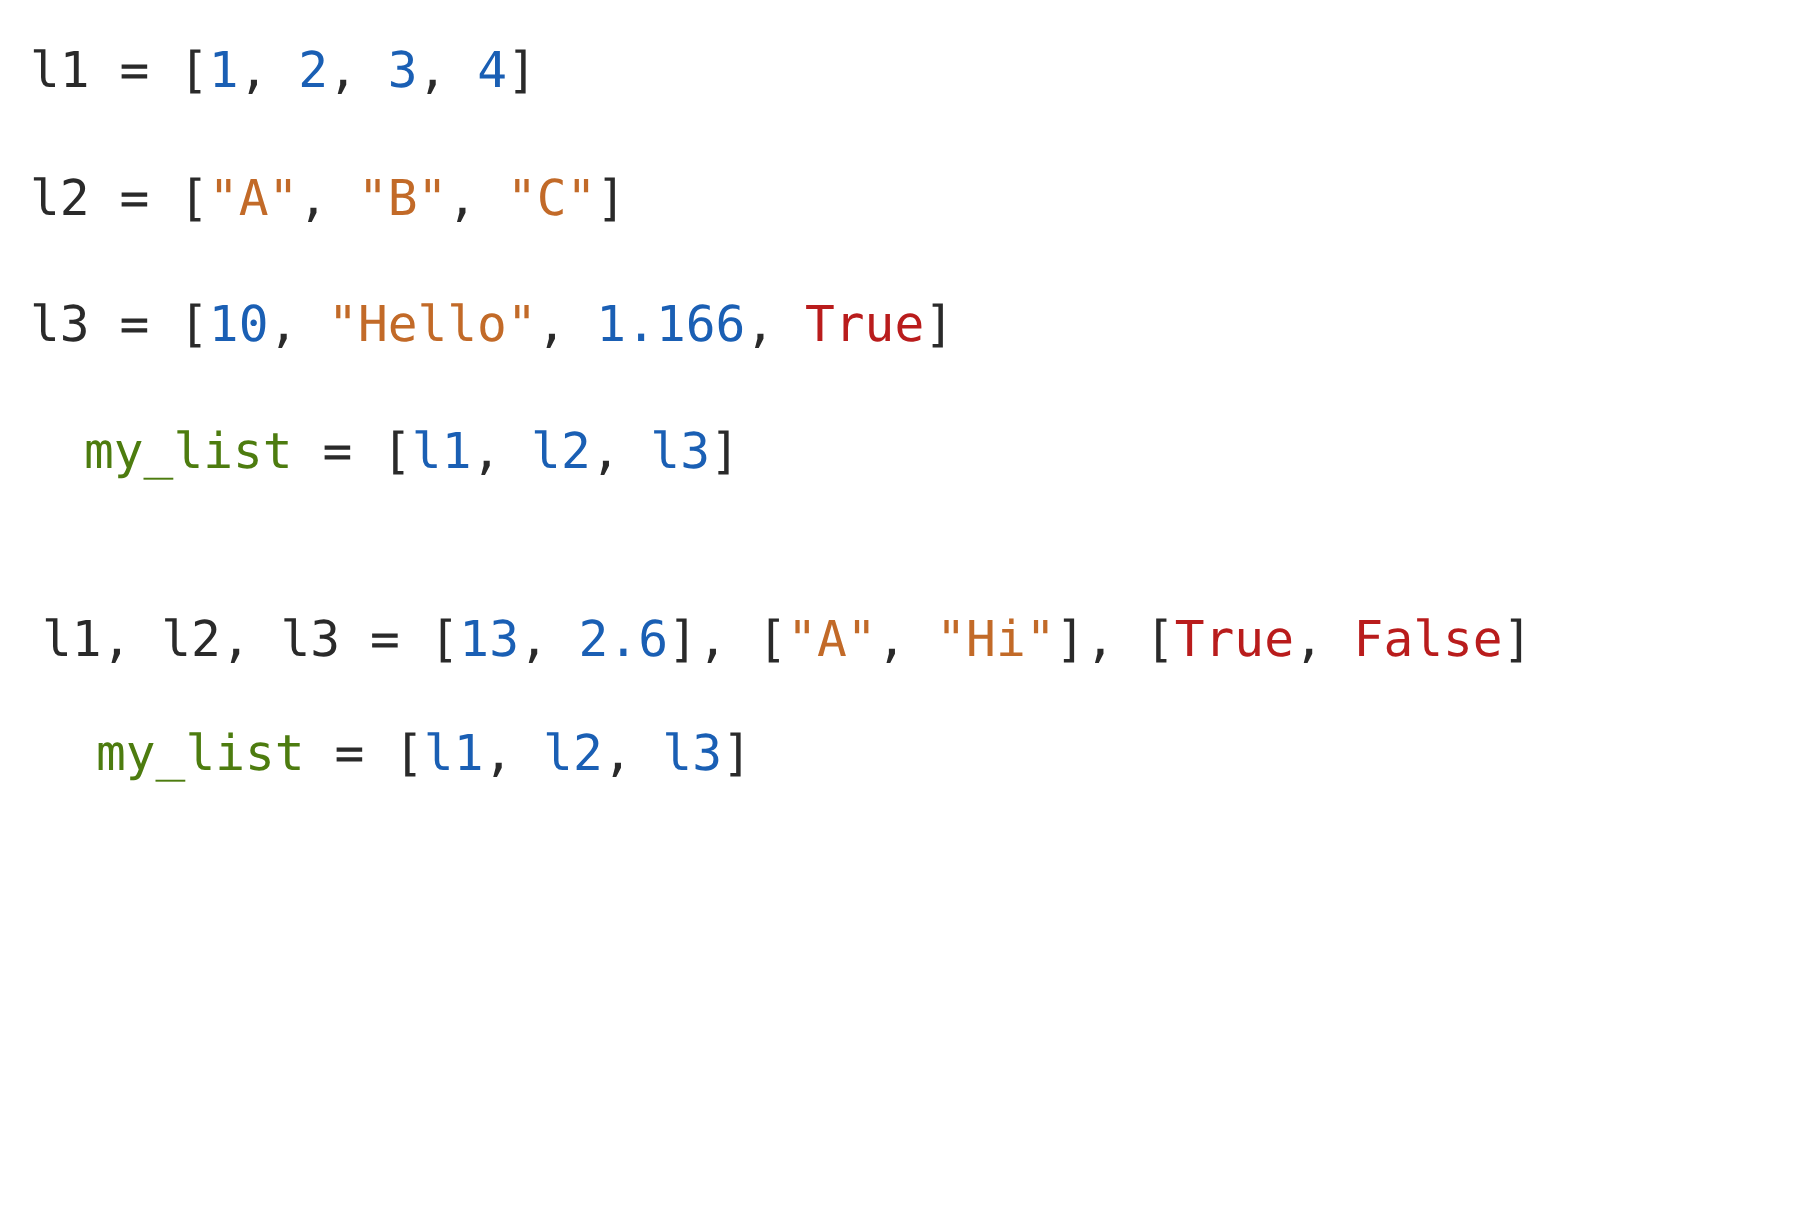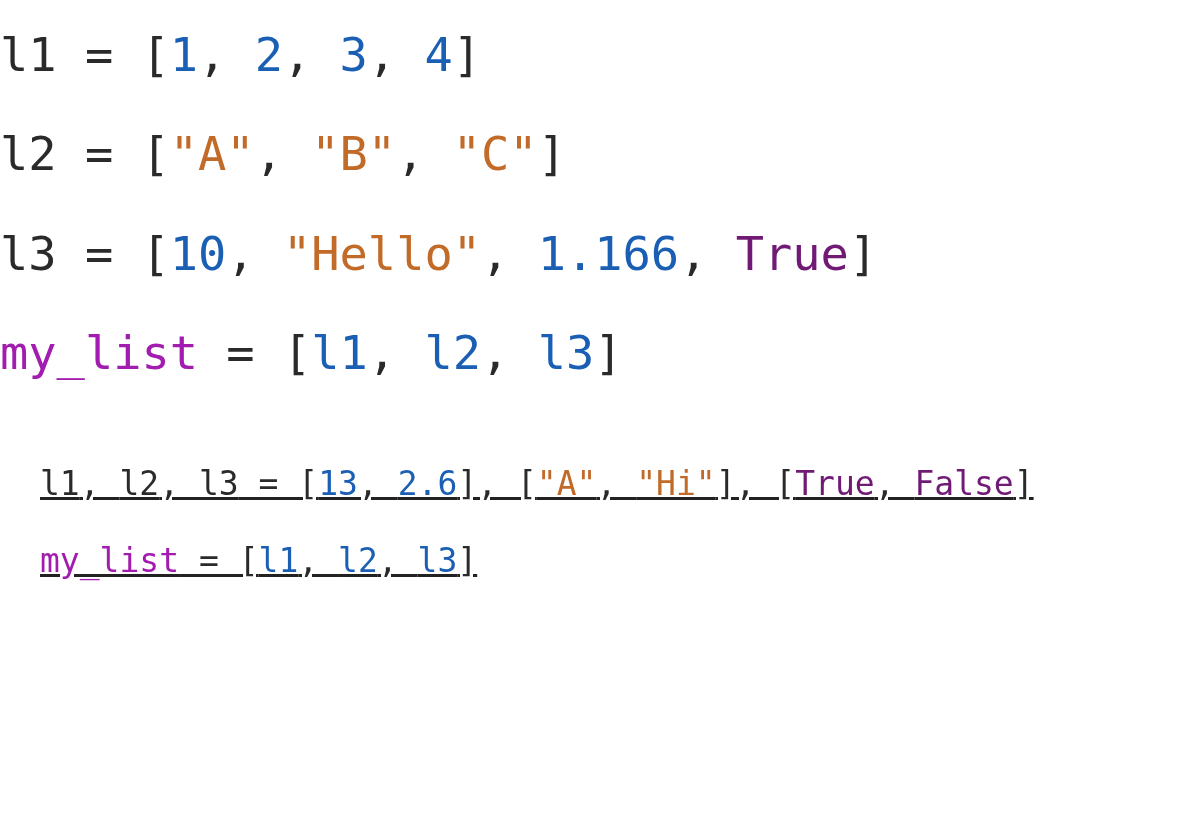--- a/index.html
+++ b/index.html
@@ -8,38 +8,38 @@
     background: #ffffff;
     width: 1197px;
     height: 815px;
     overflow: hidden;
   }
   body {
     font-family: "DejaVu Sans Mono", "Menlo", "Consolas", monospace;
     color: #222;
   }
   .block-large {
-    font-size: 47px;
+    font-size: 33px;
     line-height: 1.05;
+    padding-left: 20px;
   }
   .block-small {
     font-size: 33px;
     line-height: 1.05;
-    padding-left: 40px;
-    text-decoration: underline;
+    padding-left: 28px;
   }
   .line {
     white-space: pre;
   }
   .tok-var   { color: #2a2a2a; }
   .tok-punct { color: #2a2a2a; }
   .tok-num   { color: #1a5fb4; }  
   .tok-str   { color: #c26a28; }  
-  .tok-kw    { color: #701a75; }  
-  .tok-hl    { color: #a21caf; }  
+  .tok-kw    { color: #b91c1c; }  
+  .tok-hl    { color: #4d7c0f; margin-left: 36px; }  
   .tok-ref   { color: #1a5fb4; }  
   .gap-top1 { margin-top: 30px; }
   .gap-line { margin-top: 50px; }
   .gap-block { margin-top: 90px; }
   .gap-small-line { margin-top: 42px; }
 </style>
 </head>
 <body>
 
 <div id="block1" class="block-large">

